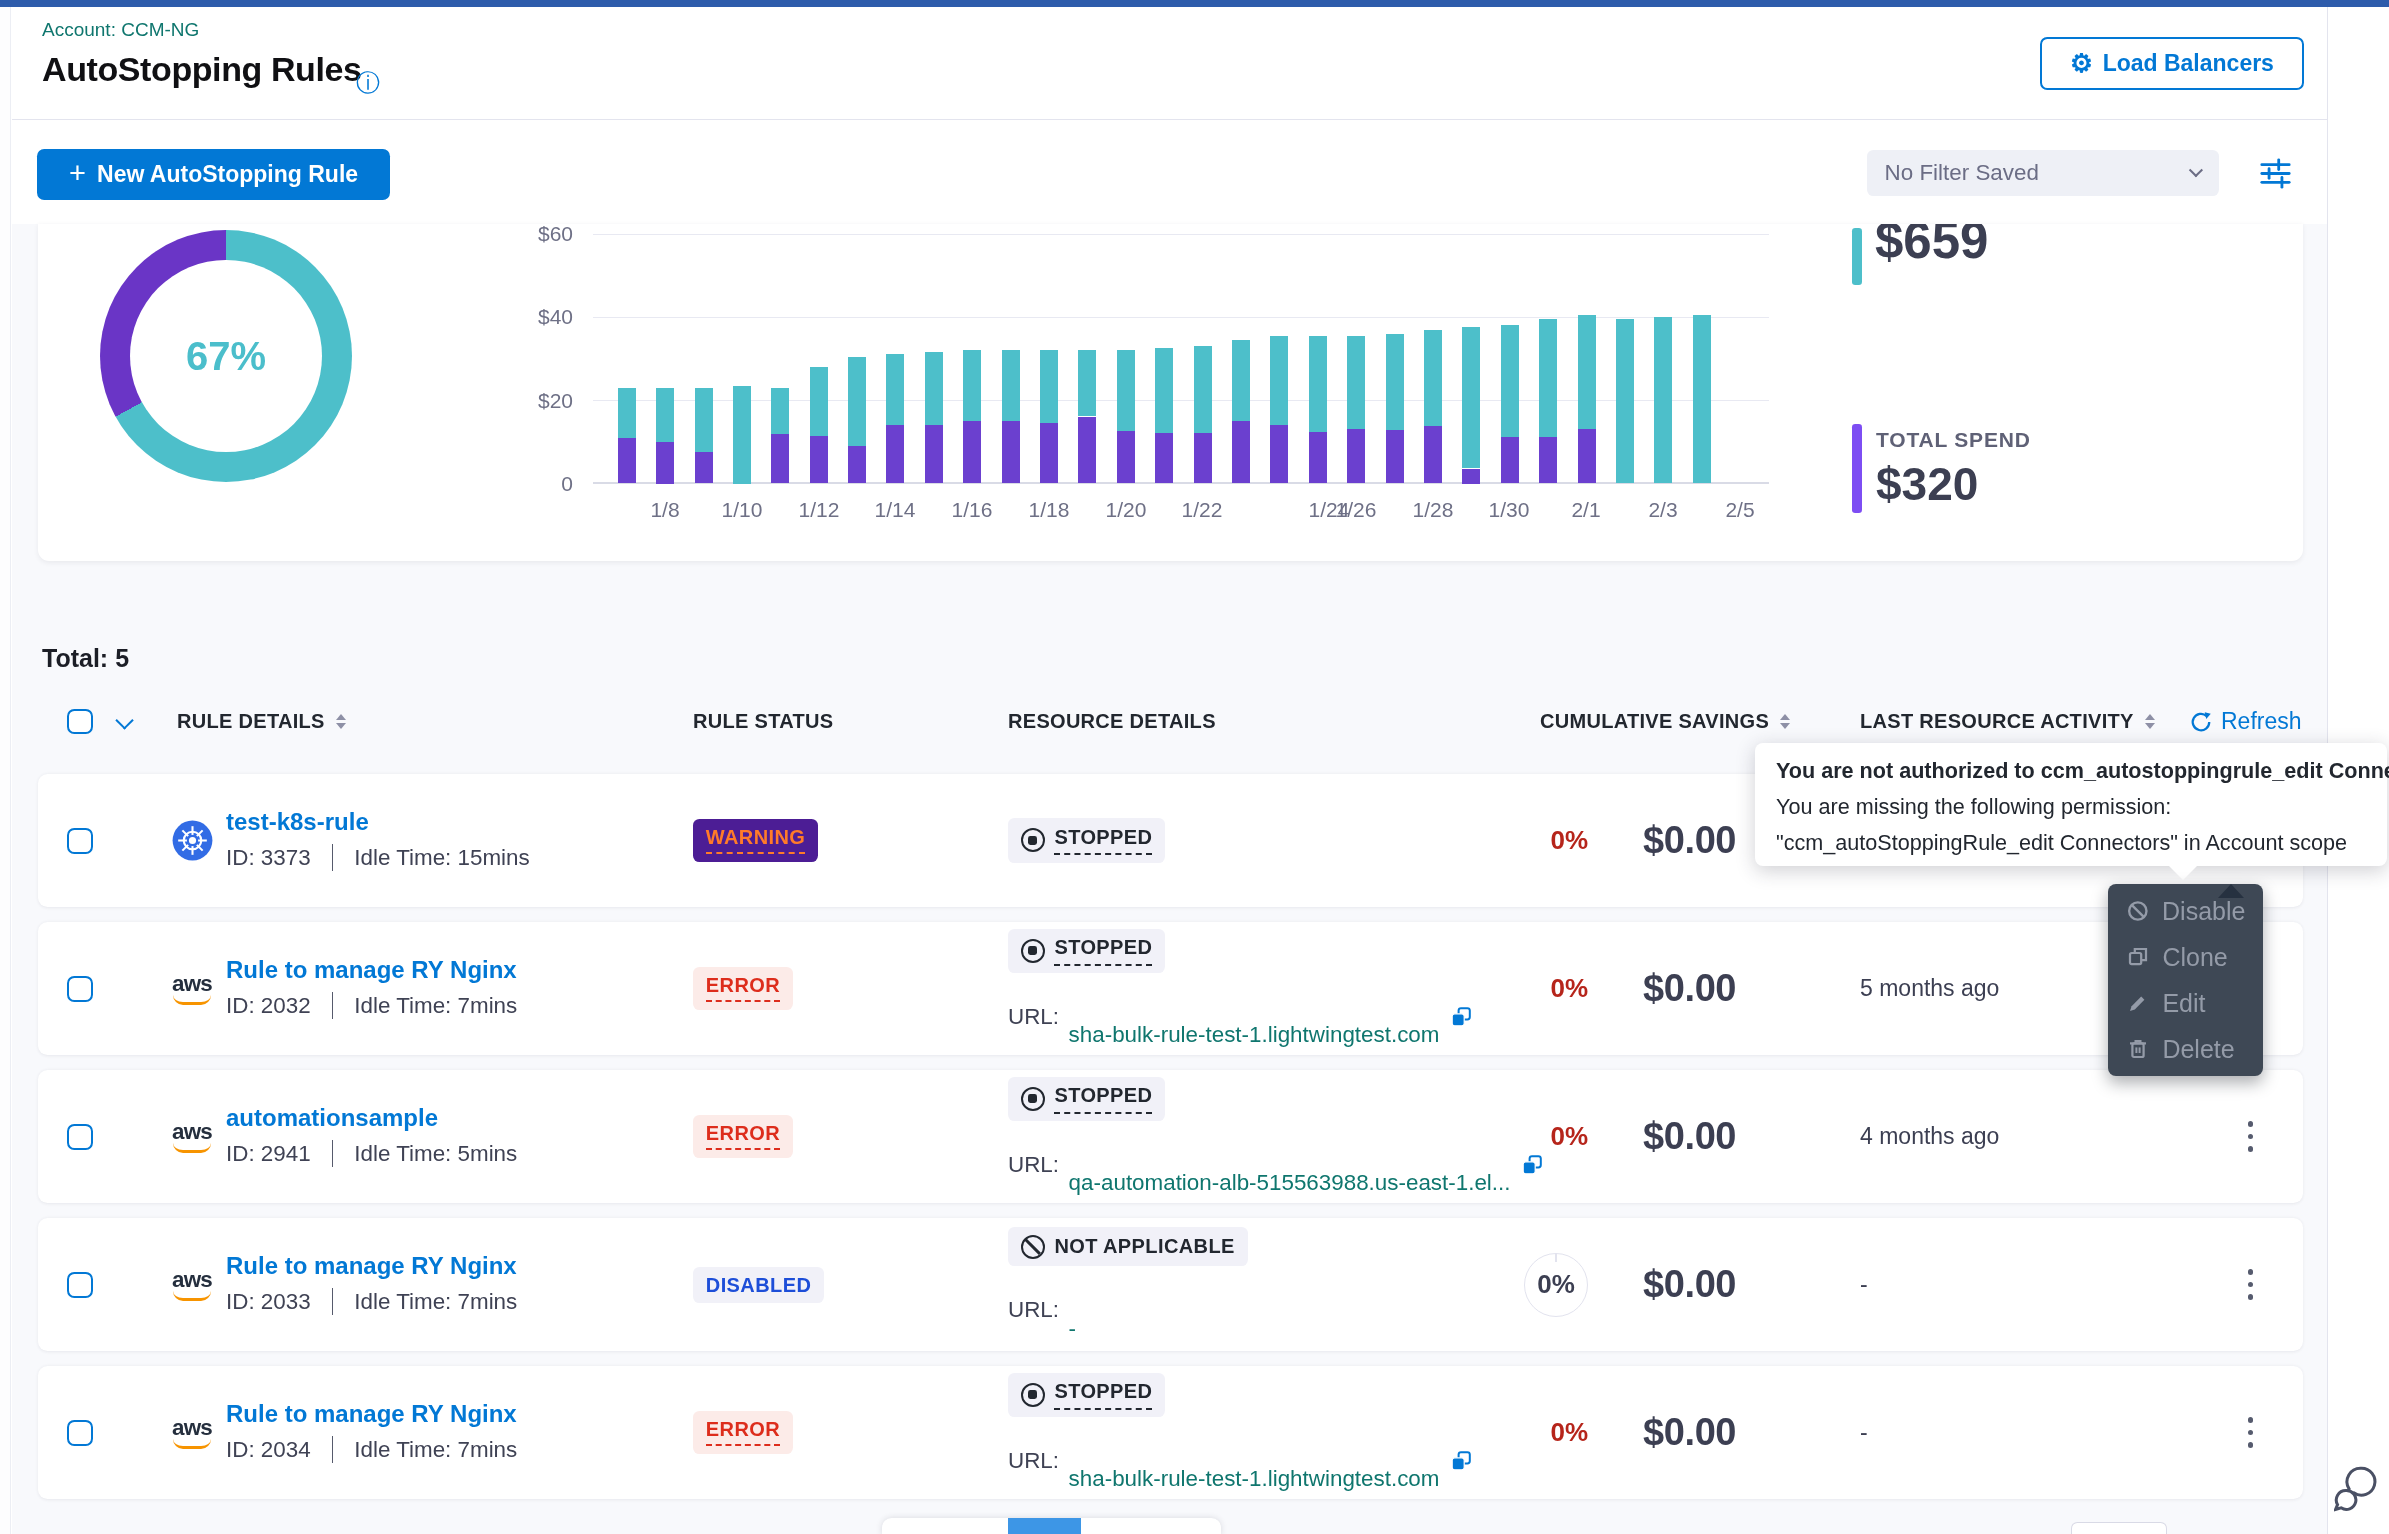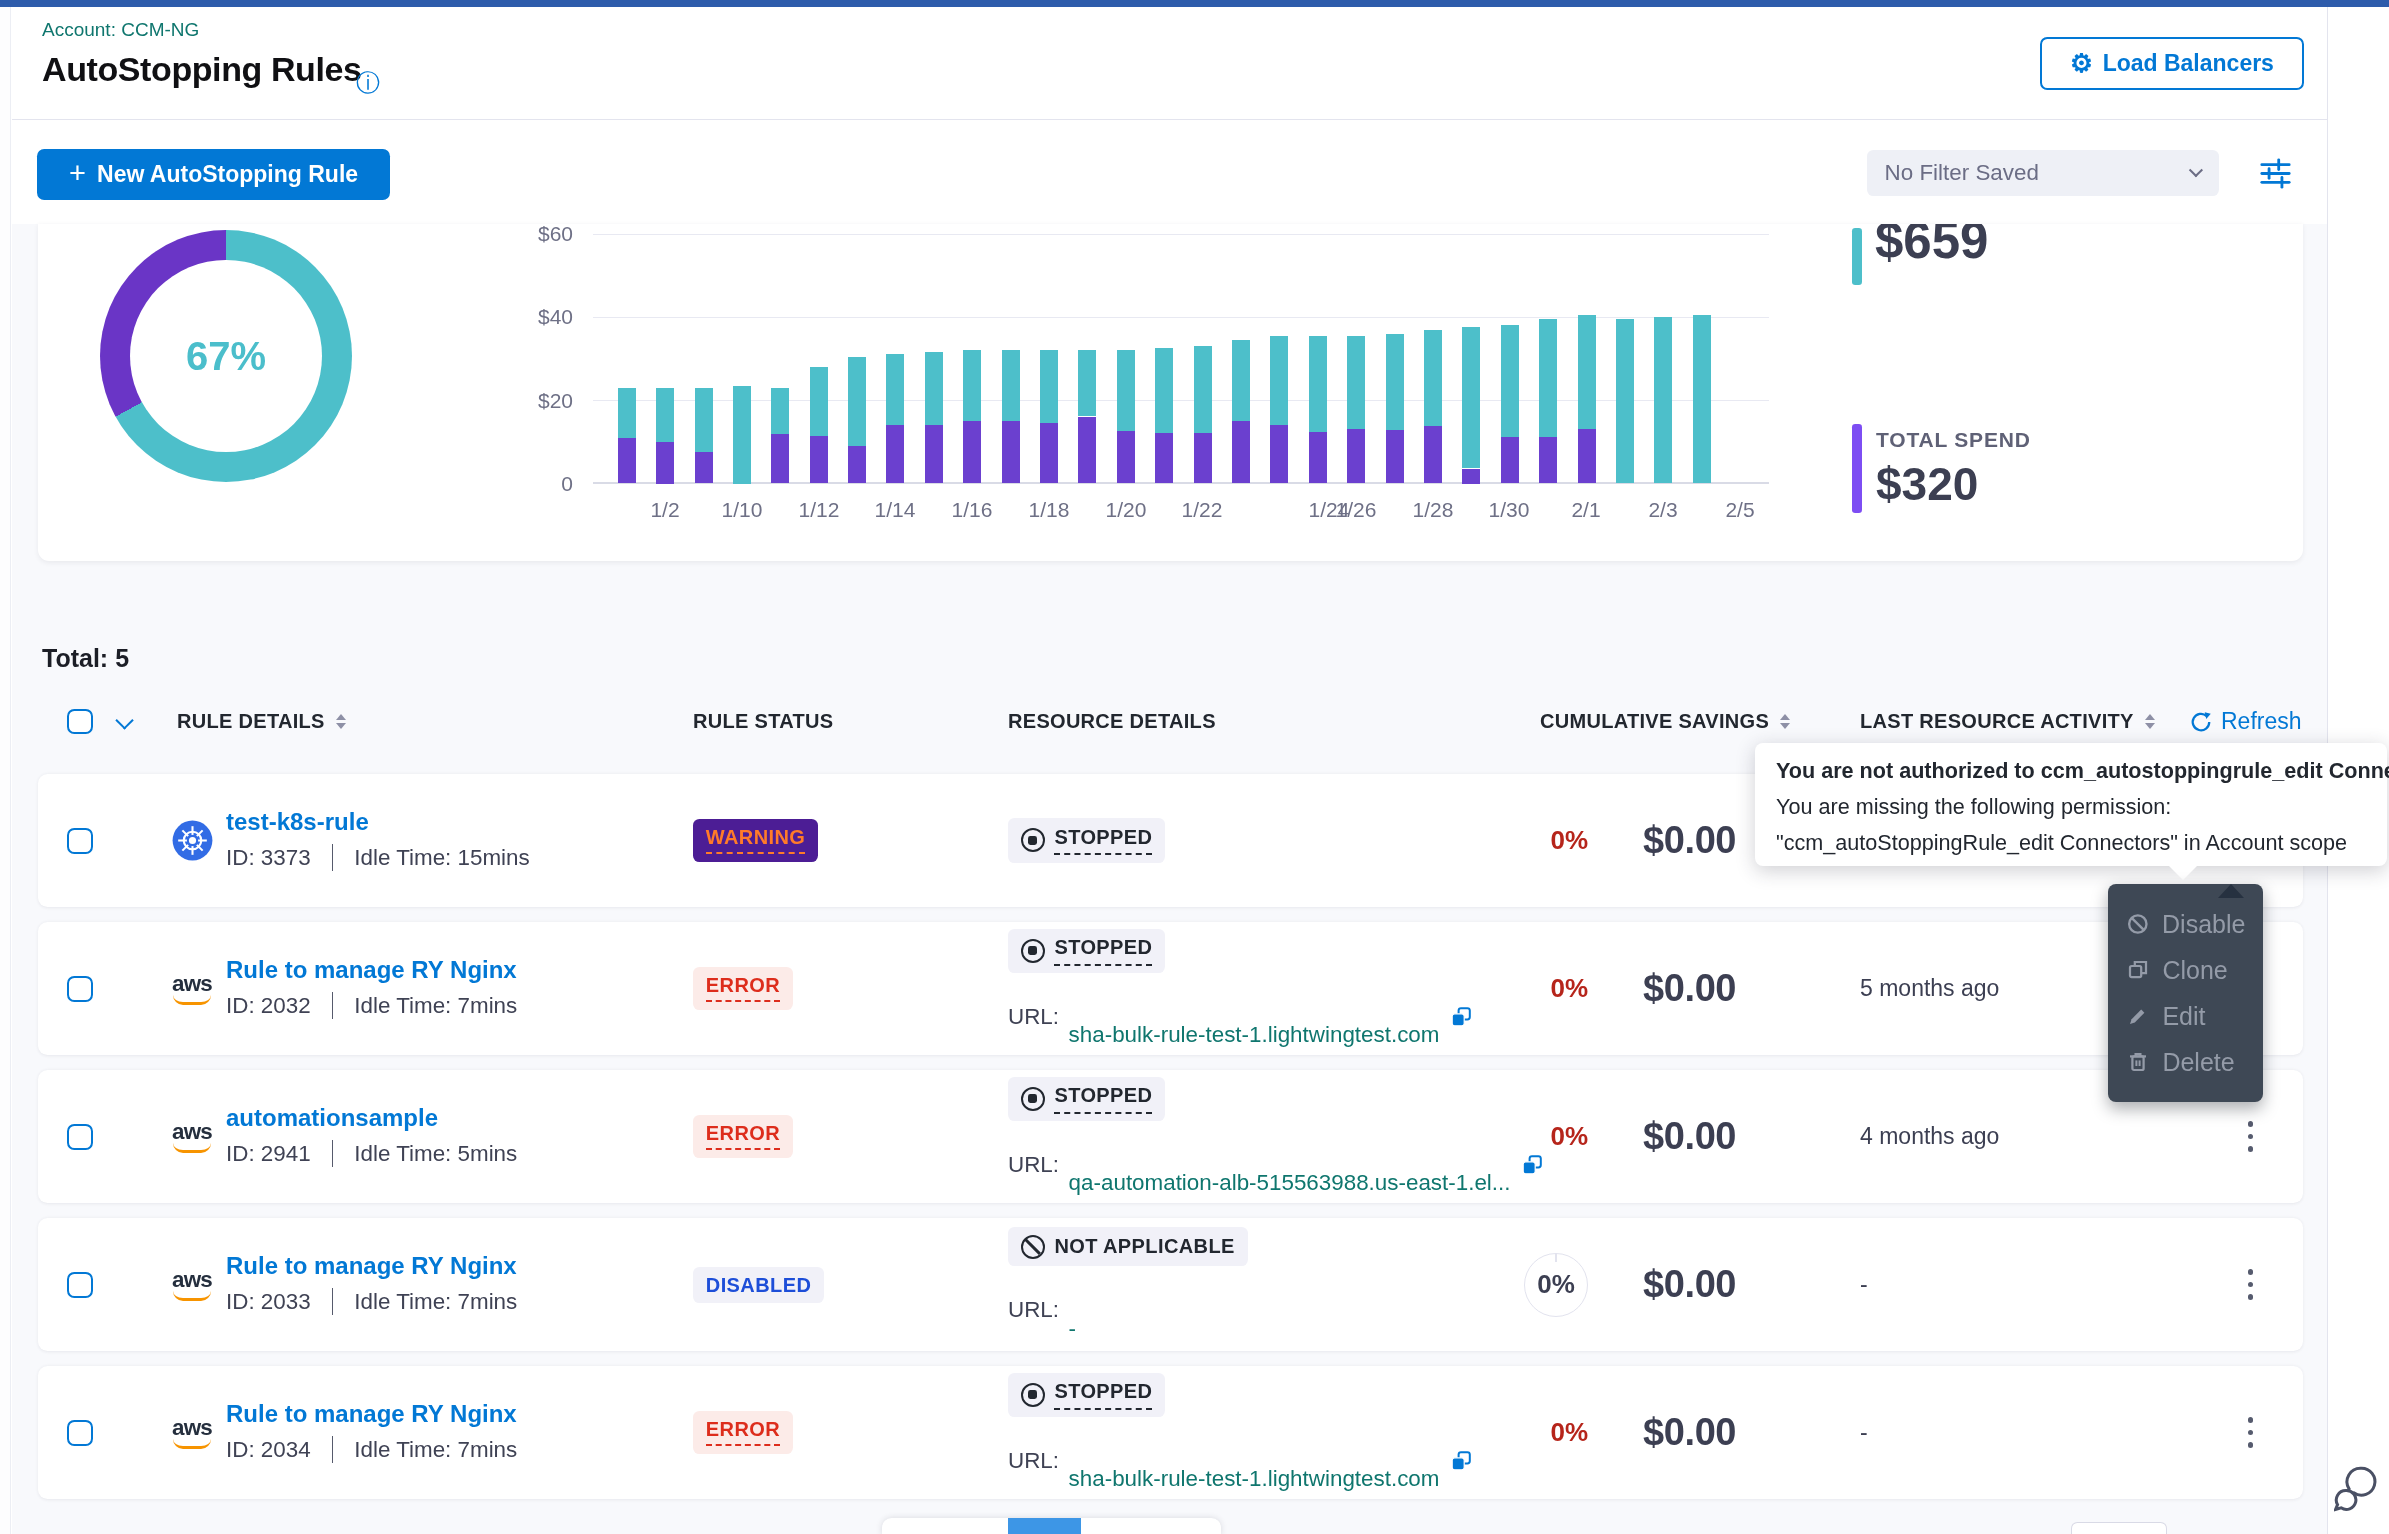--- a/index.html
+++ b/index.html
@@ -109,21 +109,21 @@
   .kebab i{width:5.6px;height:5.6px;border-radius:50%;background:#565b6e;}
 
   
   .tooltip{position:absolute;left:1755px;top:743px;width:632px;height:123px;background:#fff;border-radius:8px;
            box-shadow:0 4.8px 19px rgba(40,41,61,.22);padding:9.6px 21px;z-index:40;}
   .tooltip .l{font-size:21.6px;line-height:36px;color:#22272f;white-space:nowrap;}
   .tooltip .l1{font-weight:700;}
   .tooltip::after{content:'';position:absolute;left:413px;bottom:-13.6px;border:15px solid transparent;border-top:15px solid #fff;border-bottom:0;}
 
   
-  .ctx-menu{position:absolute;left:2108px;top:884px;width:155px;background:#3e4855;border-radius:8px;padding:17px 0;z-index:50;
+  .ctx-menu{position:absolute;left:2108px;top:884px;width:155px;background:#3e4855;border-radius:8px;padding:4px 0;z-index:50;
             box-shadow:0 6.4px 16px rgba(20,25,35,.35);}
   .ctx-menu::before{content:'';position:absolute;left:110px;top:-12.8px;border:13.6px solid transparent;border-bottom:14.4px solid #263140;}
   .mi{height:46px;display:flex;align-items:center;gap:12.8px;padding:0 17.6px;color:#949ba8;font-size:25px;cursor:pointer;}
 
   
   .pag{position:absolute;left:882px;top:1518px;width:339px;height:17px;background:#fff;border-radius:9.6px 9.6px 0 0;
        box-shadow:0 0 6.4px rgba(40,41,61,.15);z-index:5;cursor:pointer;}
   .pag-blue{position:absolute;left:126px;top:0;width:73px;height:17px;background:#3d96e6;}
   .pagesize{position:absolute;left:2071px;top:1522px;width:96px;height:12.8px;background:#fff;border:1.6px solid #d9dae6;border-bottom:none;
             border-radius:6.4px 6.4px 0 0;z-index:5;cursor:pointer;}
@@ -181,21 +181,21 @@
 
     <div class="bar-plot">
       <div class="gridline" style="top:0"></div>
       <div class="gridline" style="top:83px"></div>
       <div class="gridline" style="top:166px"></div>
       <div class="gridline base" style="top:248px"></div>
     <div class="bar purple" style="left: 25px; top: 203px; height: 46px;"></div>
         <div class="bar teal" style="left: 25px; top: 154px; height: 50px;"></div>
         <div class="bar purple" style="left: 63px; top: 208px; height: 42px;"></div>
         <div class="bar teal" style="left: 63px; top: 154px; height: 54px;"></div>
-        <div class="xtick" style="left: 72px;">1/2</div>
+        <div class="xtick" style="left: 72px;">1/8</div>
         <div class="bar purple" style="left: 102px; top: 218px; height: 31px;"></div>
         <div class="bar teal" style="left: 102px; top: 154px; height: 64px;"></div>
         <div class="bar teal" style="left: 140px; top: 152px; height: 98px;"></div>
         <div class="xtick" style="left: 149px;">1/10</div>
         <div class="bar purple" style="left: 178px; top: 199px; height: 50px;"></div>
         <div class="bar teal" style="left: 178px; top: 154px; height: 46px;"></div>
         <div class="bar purple" style="left: 217px; top: 201px; height: 48px;"></div>
         <div class="bar teal" style="left: 217px; top: 133px; height: 69px;"></div>
         <div class="xtick" style="left: 226px;">1/12</div>
         <div class="bar purple" style="left: 255px; top: 212px; height: 37px;"></div>

